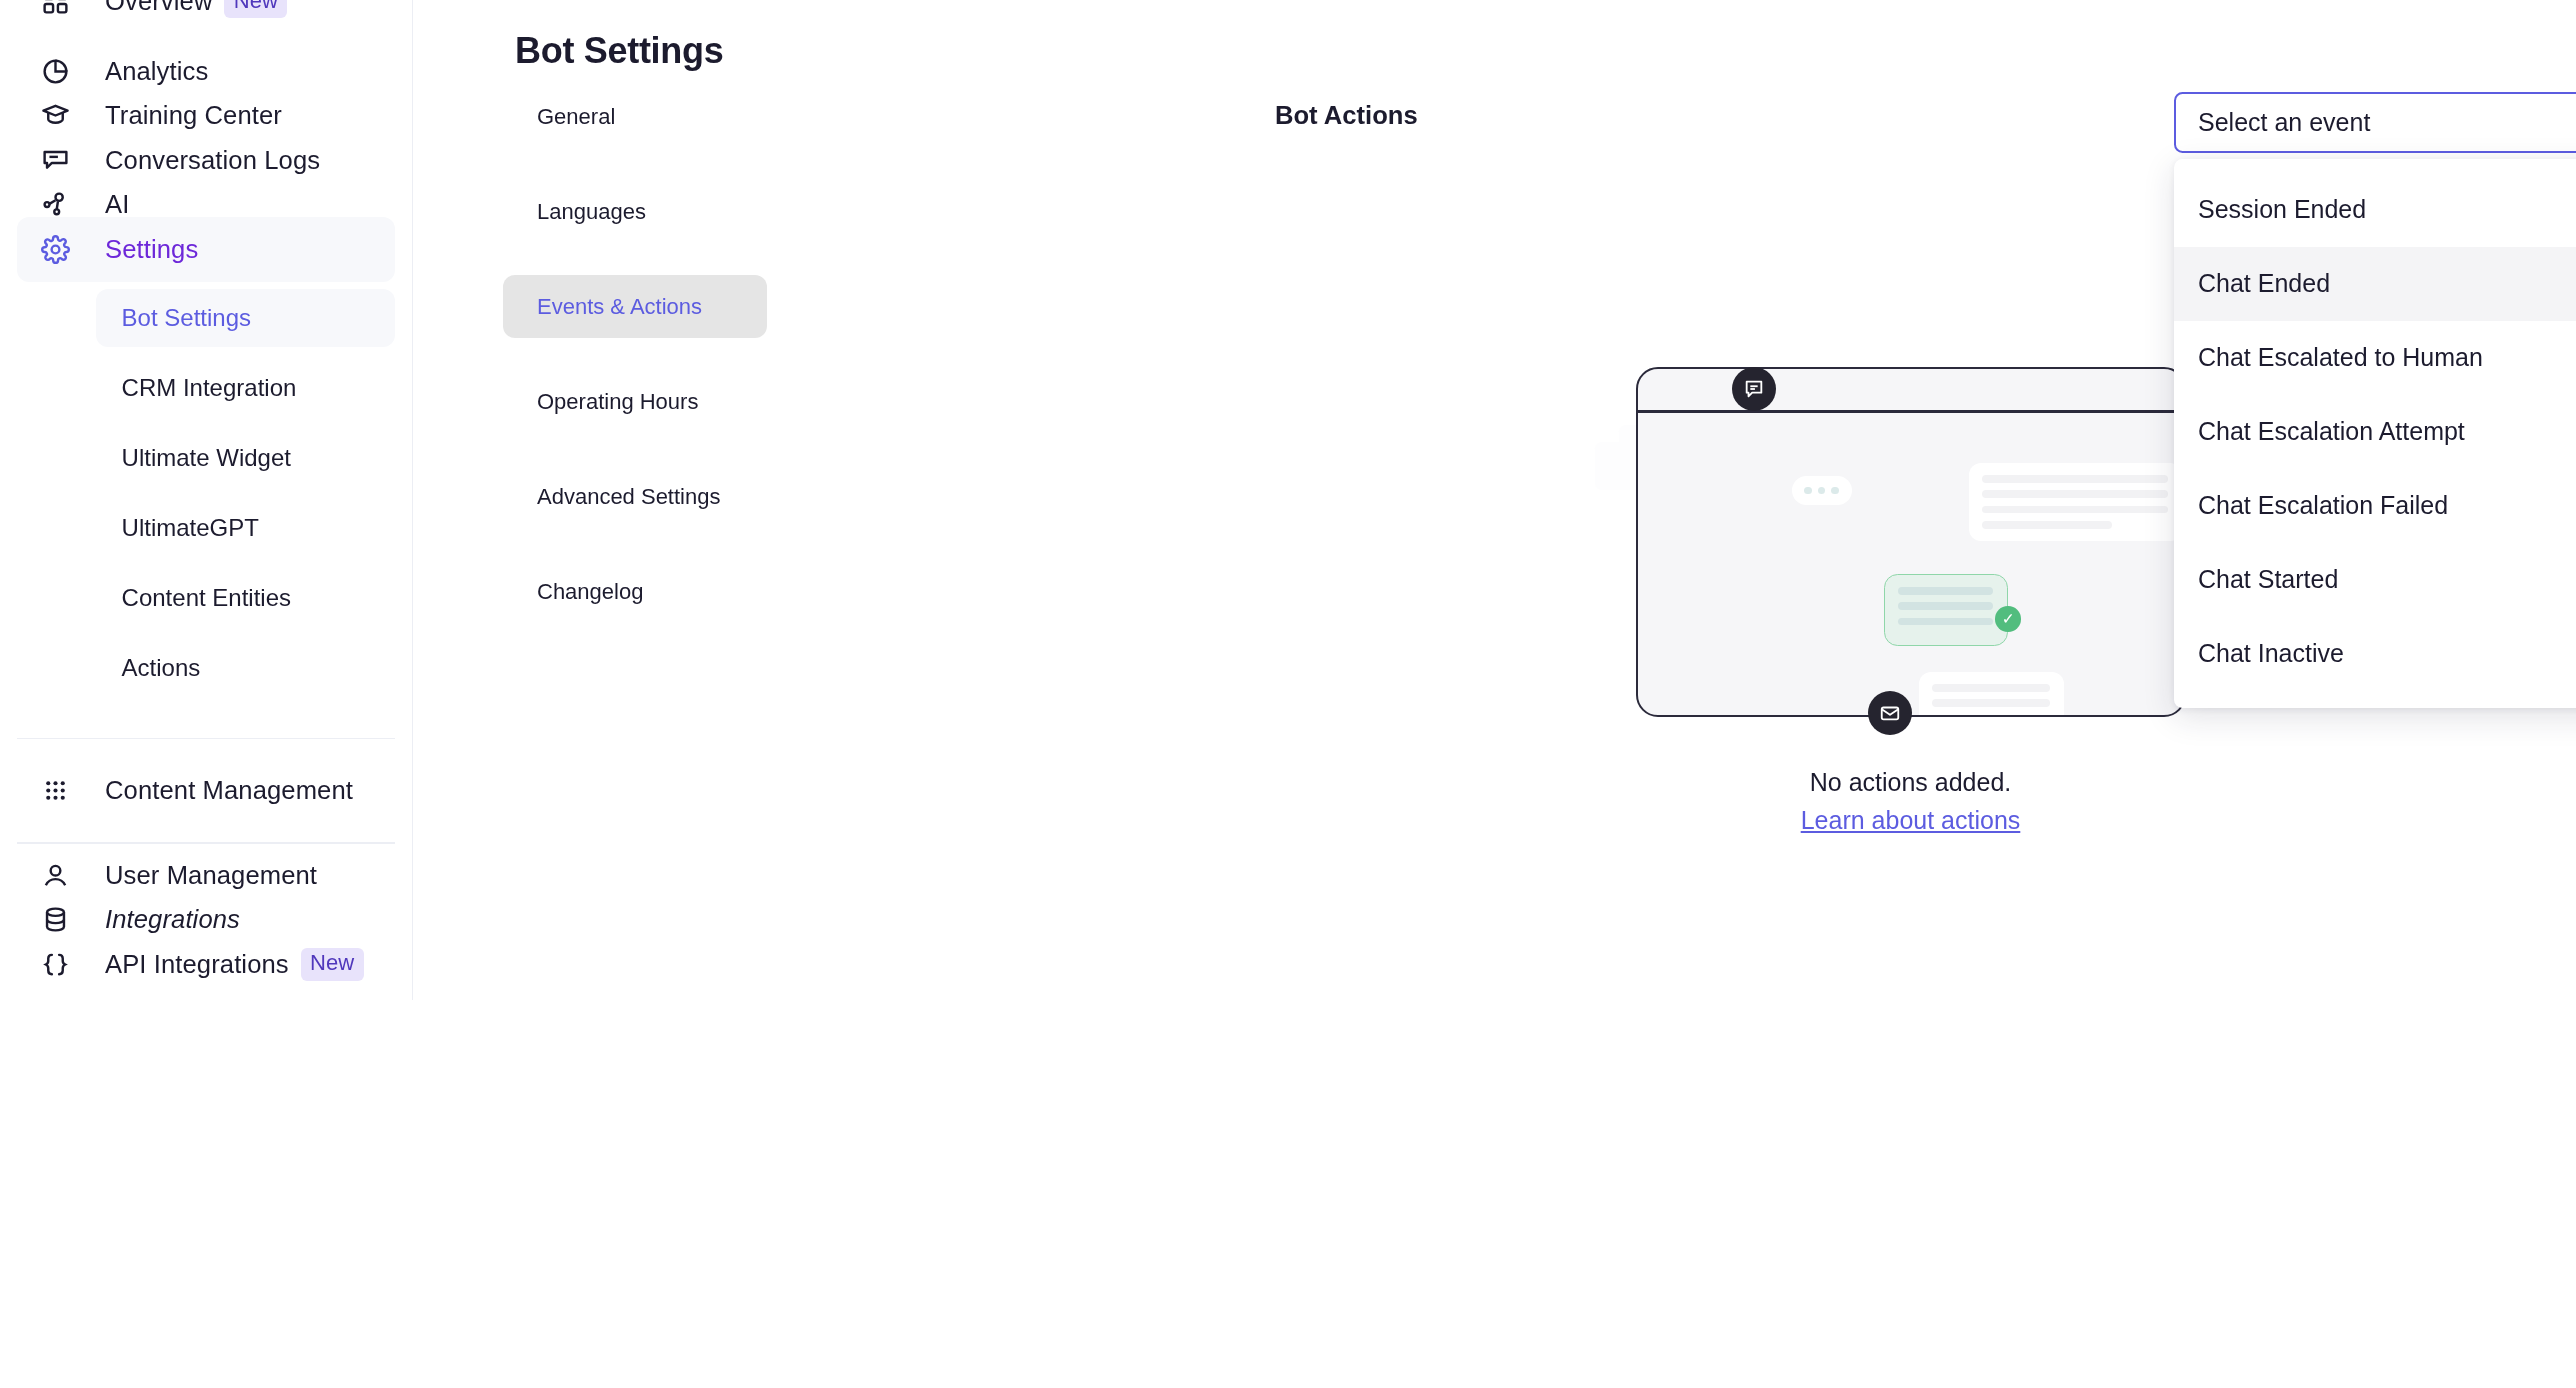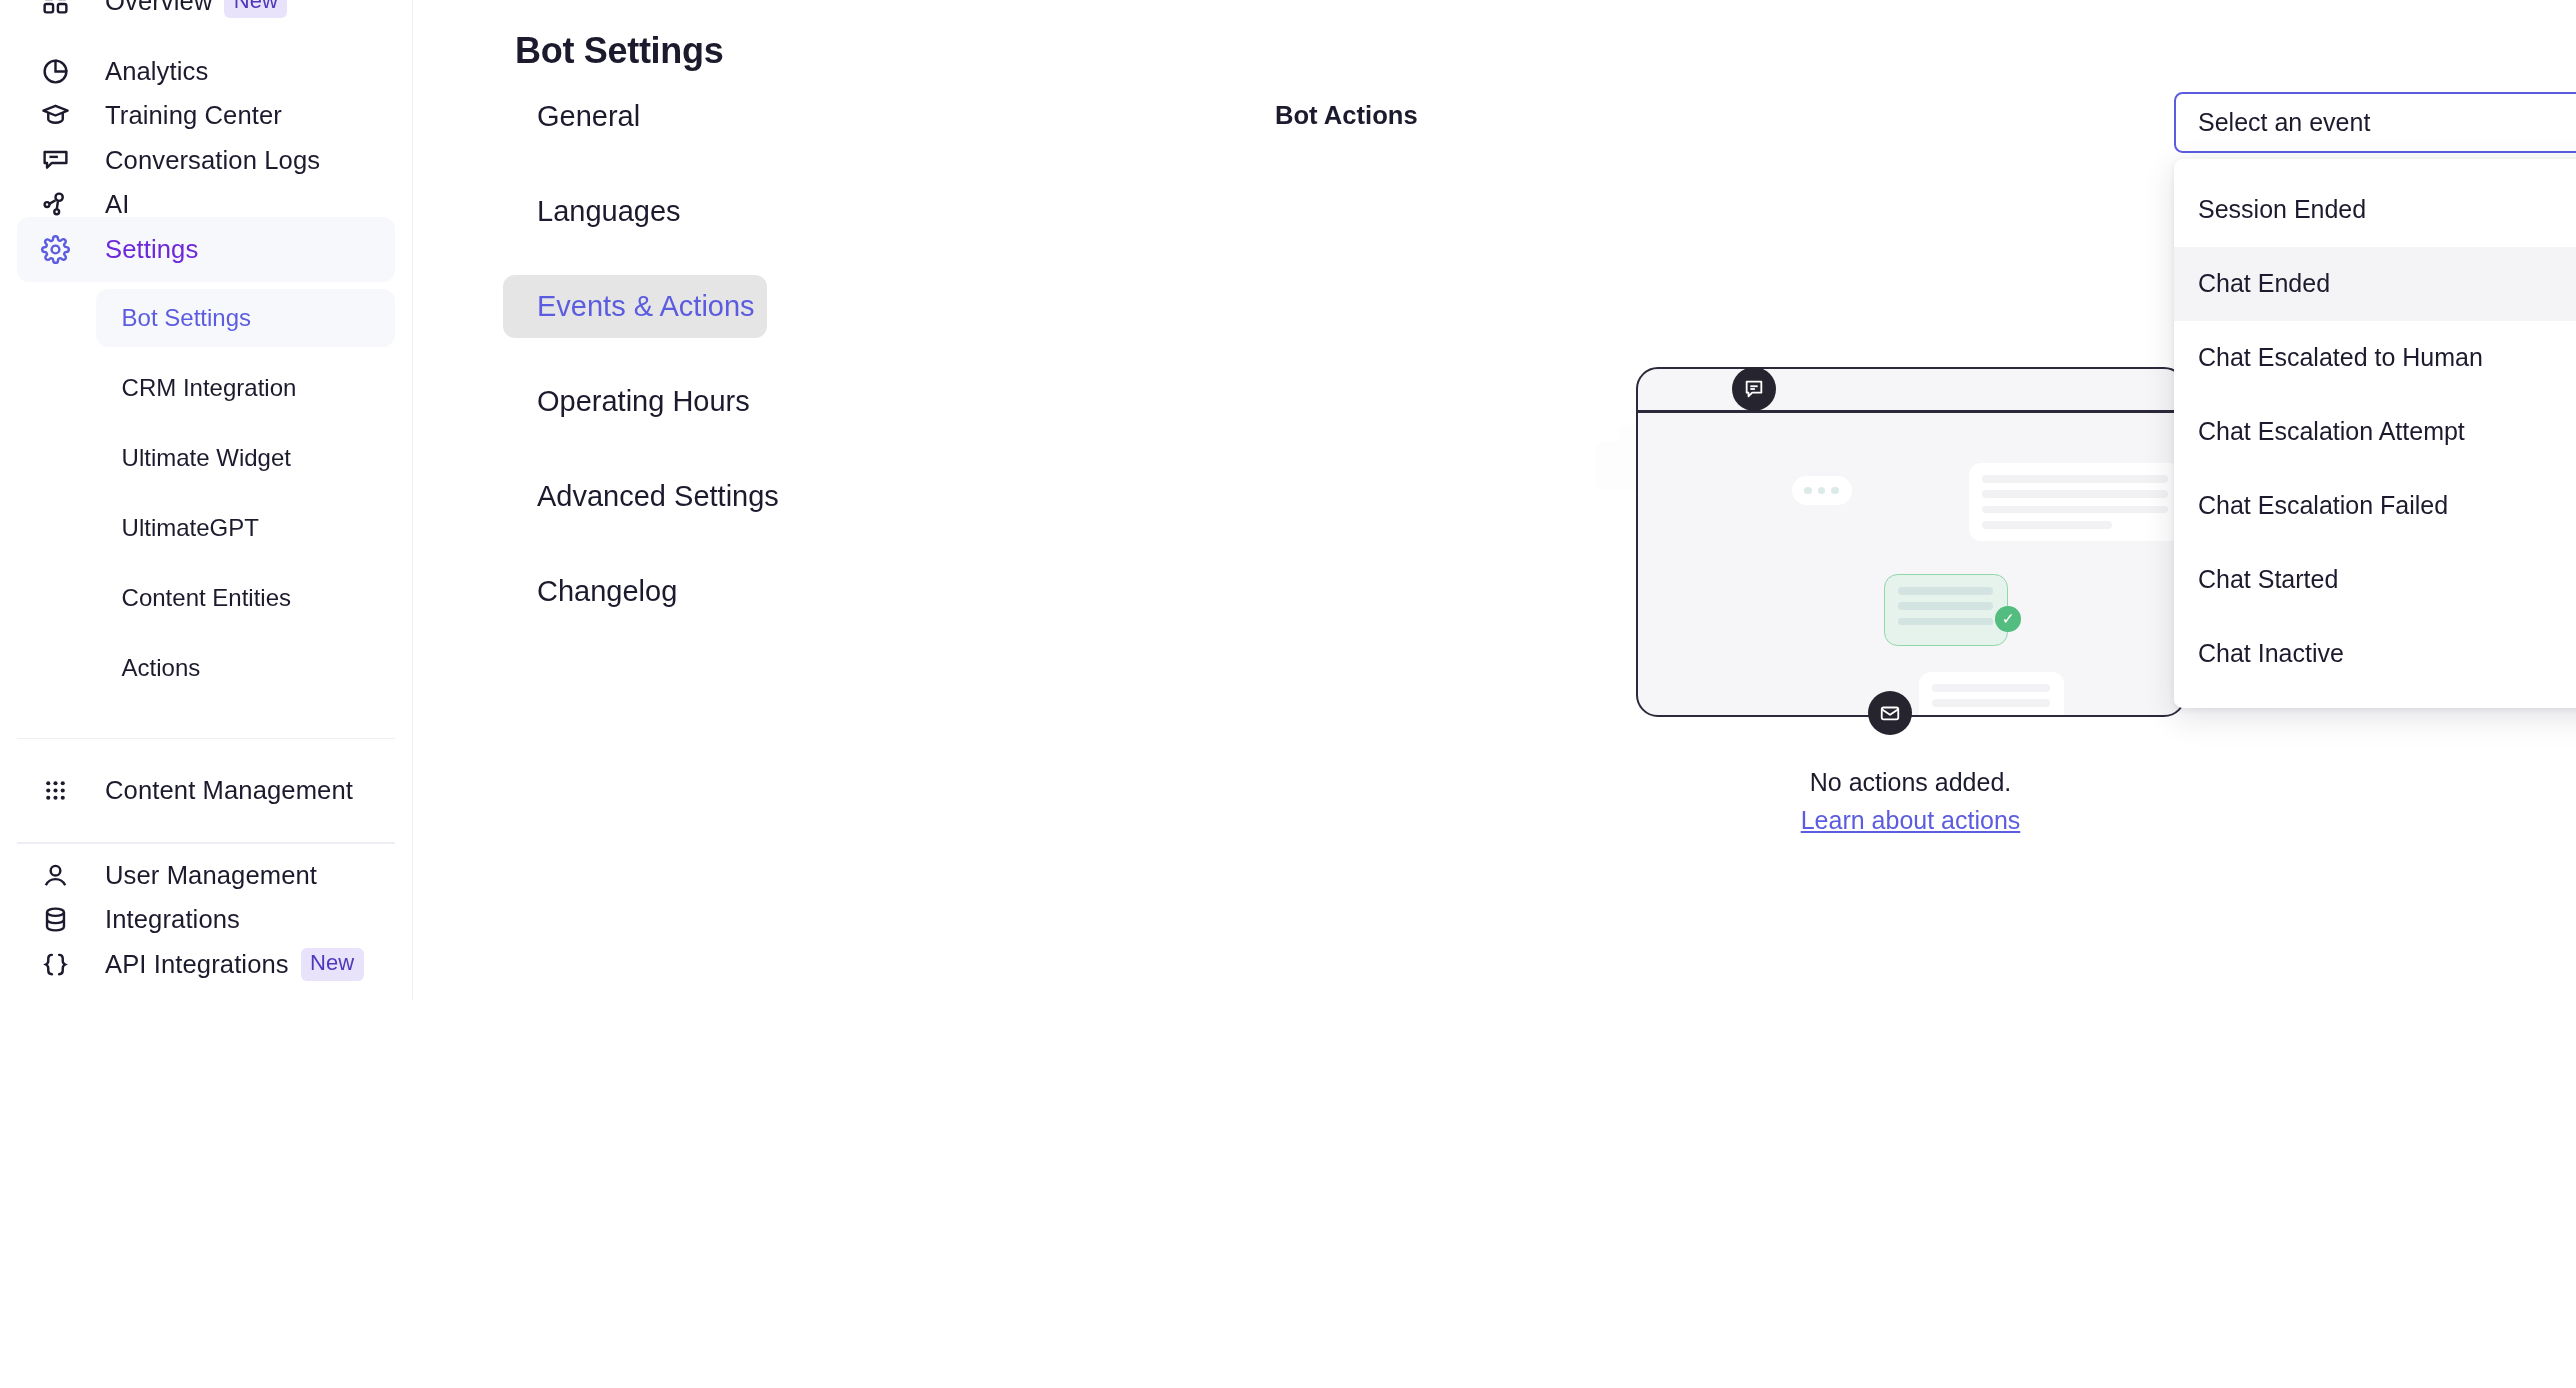--- a/index.html
+++ b/index.html
@@ -120,21 +120,21 @@
     left: 90px;
     top: 85px;
     width: 264px;
   }
   .stab {
     height: 63px;
     display: flex;
     align-items: center;
     padding-left: 34px;
     border-radius: 12px;
-    font-size: 29px;
+    font-size: 22px;
     color: #1c1b2e;
     cursor: pointer;
     margin-bottom: 32px;
     white-space: nowrap;
     text-align: center;
   }
   .stab.active {
     background: #e5e5e5;
     color: #5c5ce0;
   }
@@ -446,21 +446,21 @@
     <div class="nav-item" style="margin-top:-20.5px;">
       <span class="nav-icon">
         <svg width="29" height="29" viewBox="0 0 24 24" fill="none" stroke="currentColor" stroke-width="2">
           <circle cx="12" cy="8" r="4"></circle>
             <path d="M4 20c1.8-3.6 5-5 8-5s6.2 1.4 8 5"></path>
         </svg>
       </span>
       <span class="nav-label">User Management</span>
     </div>
 
-    <div class="nav-item" style="margin-top:-20.5px;">
+    <div class="nav-item" style="margin-top:-20.5px;font-style:italic;">
       <span class="nav-icon">
         <svg width="29" height="29" viewBox="0 0 24 24" fill="none" stroke="currentColor" stroke-width="2">
           <ellipse cx="12" cy="6" rx="7" ry="3"></ellipse>
             <path d="M5 6v12c0 1.7 3.1 3 7 3s7-1.3 7-3V6"></path>
             <path d="M5 12c0 1.7 3.1 3 7 3s7-1.3 7-3"></path>
         </svg>
       </span>
       <span class="nav-label">Integrations</span>
     </div>
 

